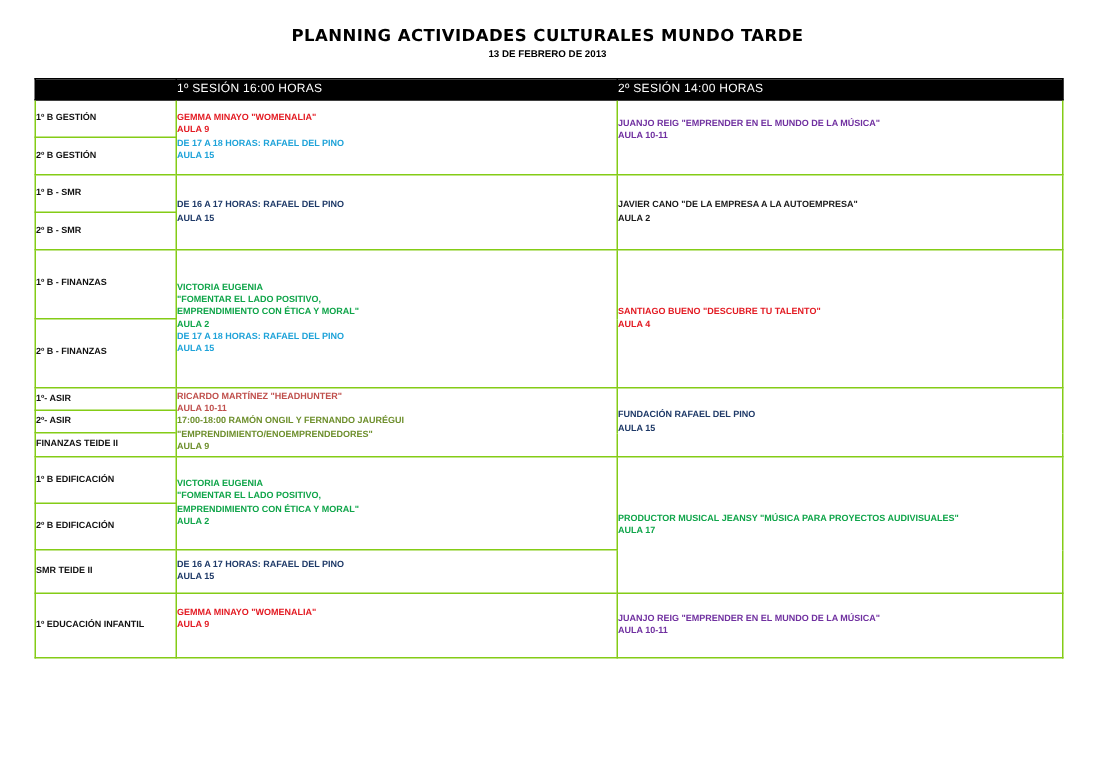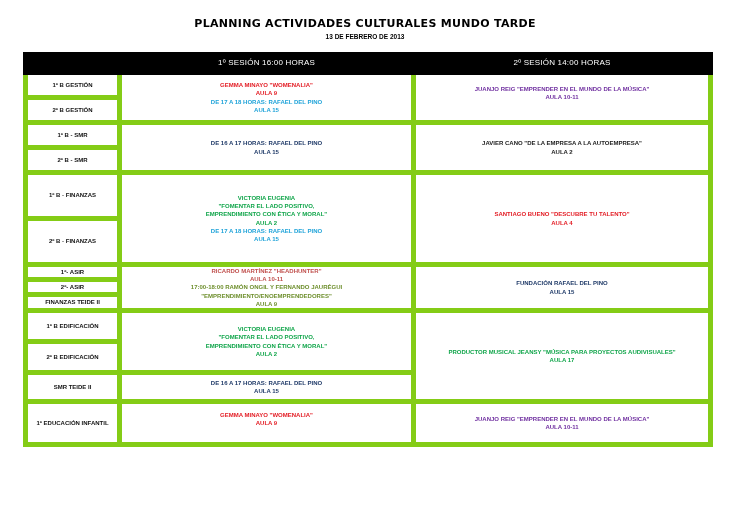--- a/index.html
+++ b/index.html
@@ -5,21 +5,21 @@
     html, body { margin: 0; padding: 0; background: #ffffff; }
     body { width: 730px; height: 509px; position: relative; overflow: hidden;
            font-family: "Liberation Sans", sans-serif; }
     .title { position: absolute; left: 0; width: 730px; top: 17px; text-align: center;
              font-family: "DejaVu Sans", sans-serif; font-weight: bold; font-size: 11px;
              letter-spacing: 0.3px; color: #000; }
     .subtitle { position: absolute; left: 0; width: 730px; top: 33px; text-align: center;
                 font-size: 6.5px; font-weight: bold; color: #000; }
     table.plan { position: absolute; left: 23px; top: 52px; width: 685px;
                  border-collapse: collapse; table-layout: fixed; }
-    table.plan td, table.plan th { border: 5px solid #84cc16; padding: 0; text-align: center;
+    table.plan td, table.plan th { border: 1px solid #84cc16; padding: 0; text-align: left;
                  vertical-align: middle; font-size: 6px; font-weight: bold; line-height: 8.2px; }
     table.plan th { background: #000; color: #fff; font-weight: normal; font-size: 8px;
                     height: 13px; border-color: #000; letter-spacing: 0.2px; }
     td.grp { color: #111; font-size: 5.8px; }
     .line { display: block; white-space: nowrap; }
     .c-red { color: #e31b23; }
     .c-lightblue { color: #1fa3d9; }
     .c-navy { color: #1f3a68; }
     .c-purple { color: #7030a0; }
     .c-black { color: #1a1a1a; }

